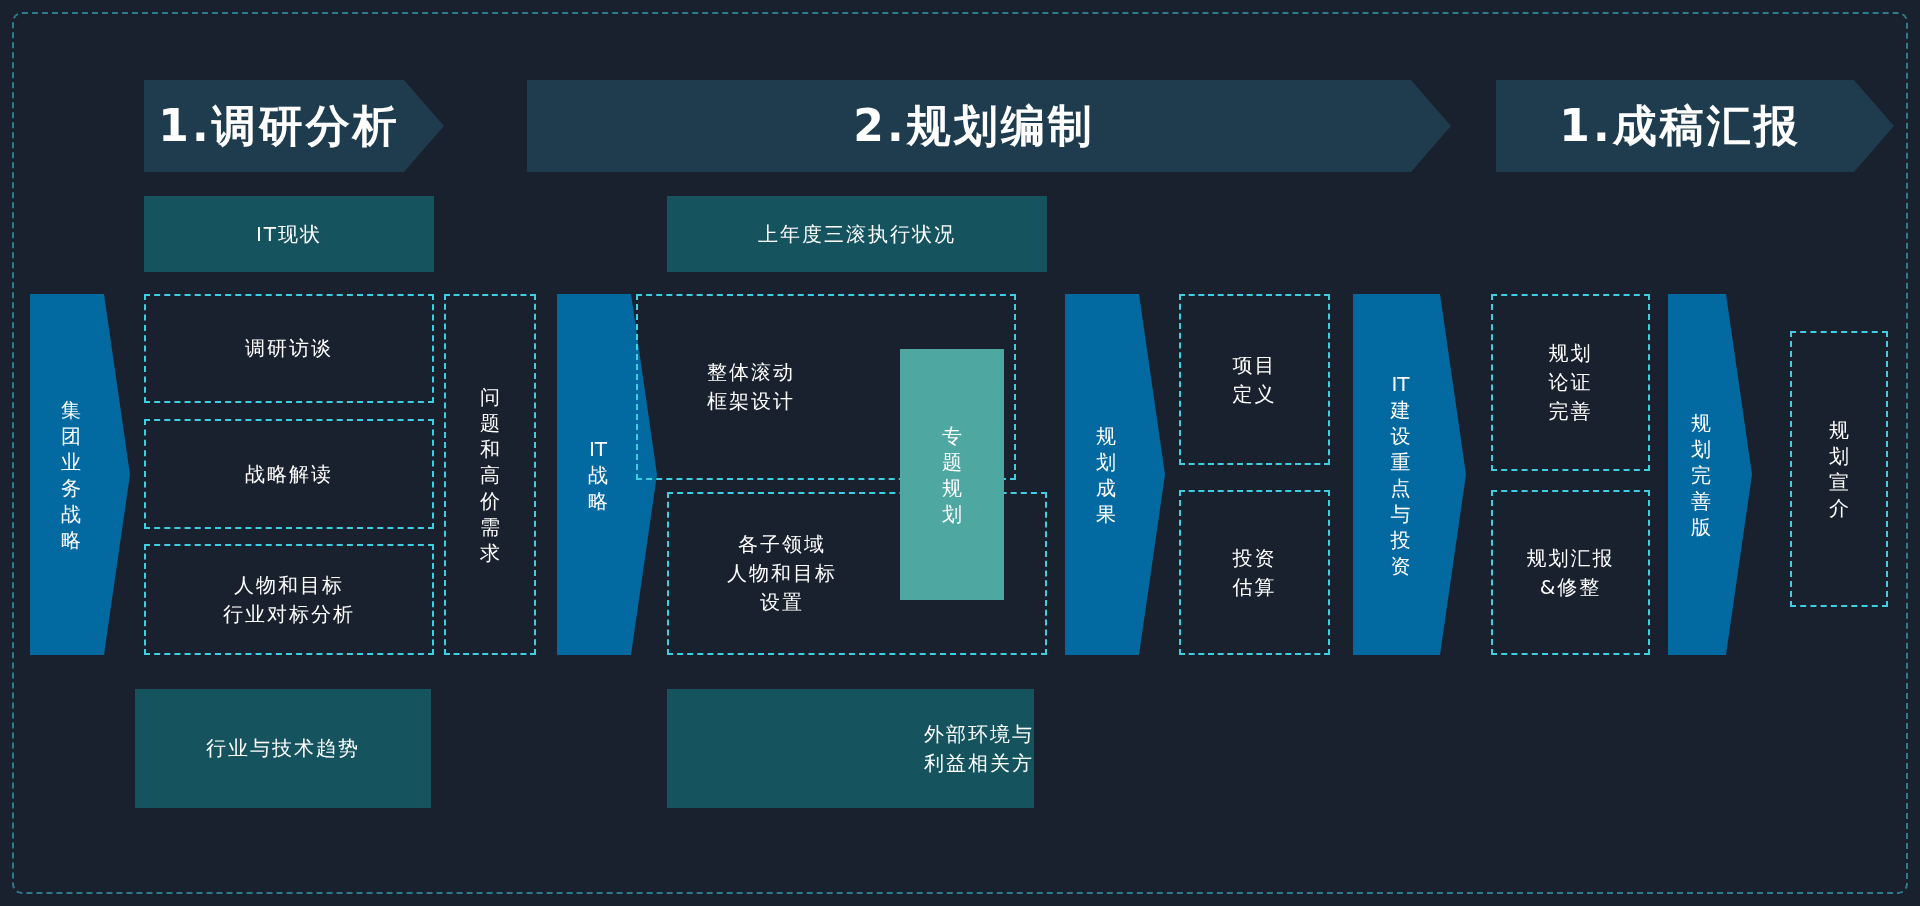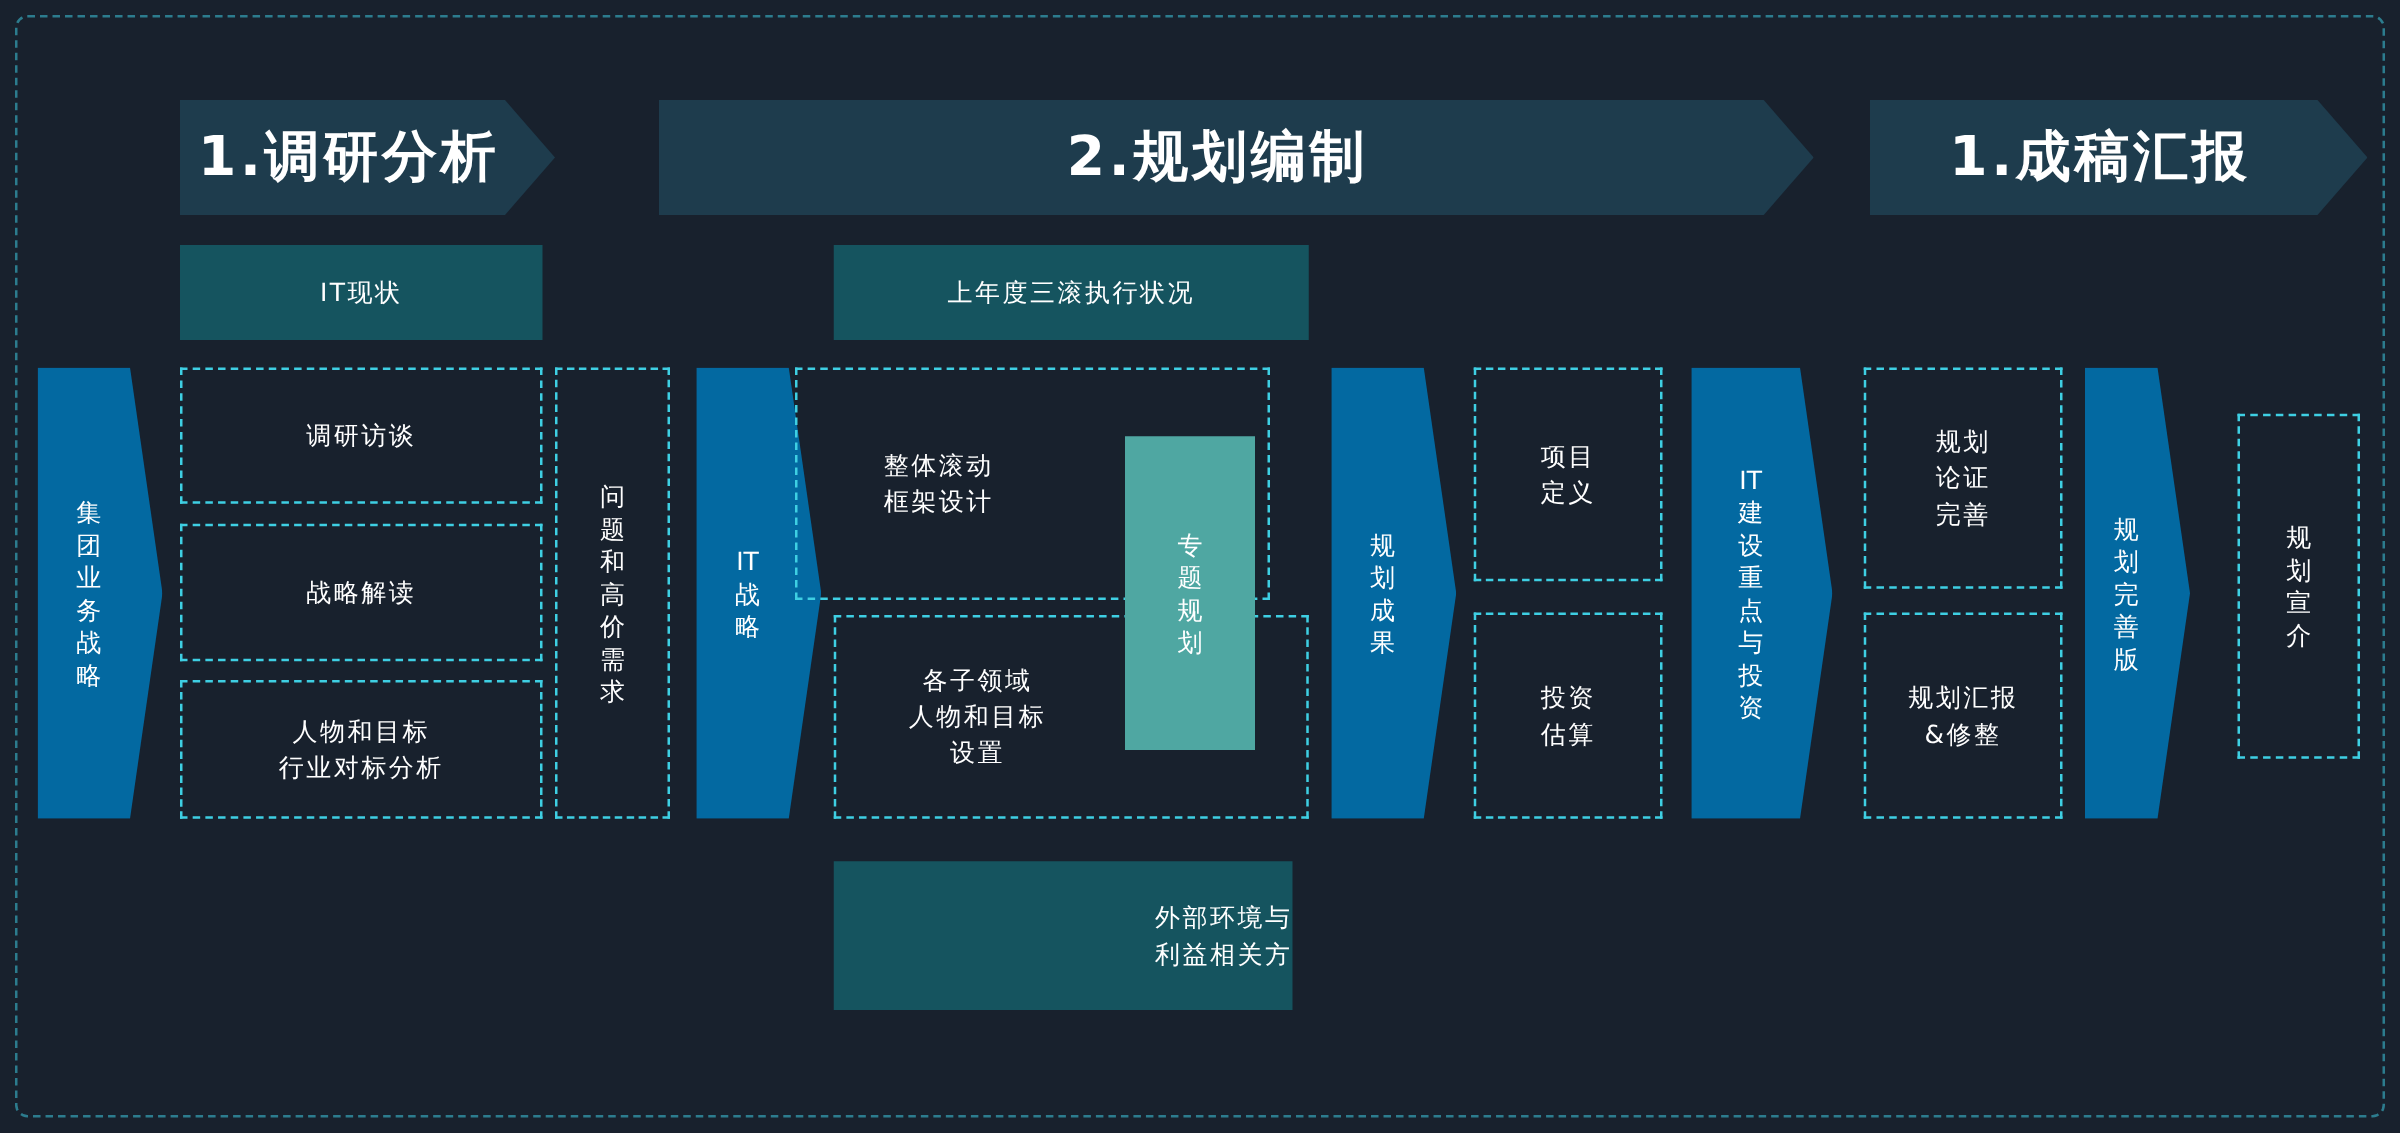--- a/index.html
+++ b/index.html
@@ -90,20 +90,23 @@
   <div class="node dashed-box" style="left:144px; top:294px; width:290px; height:109px;">
     <span>调研访谈</span>
   </div>
   <div class="node dashed-box" style="left:144px; top:419px; width:290px; height:110px;">
     <span>战略解读</span>
   </div>
   <div class="node dashed-box" style="left:144px; top:544px; width:290px; height:111px;">
     <span>人物和目标
 行业对标分析</span>
   </div>
+  <div class="node solid-box" style="left:135px; top:689px; width:296px; height:119px;">
+    <span>行业与技术趋势</span>
+  </div>
 
   <div class="node dashed-box vtext" style="left:444px; top:294px; width:92px; height:361px;">
     <span>问
 题
 和
 高
 价
 需
 求</span>
   </div>

